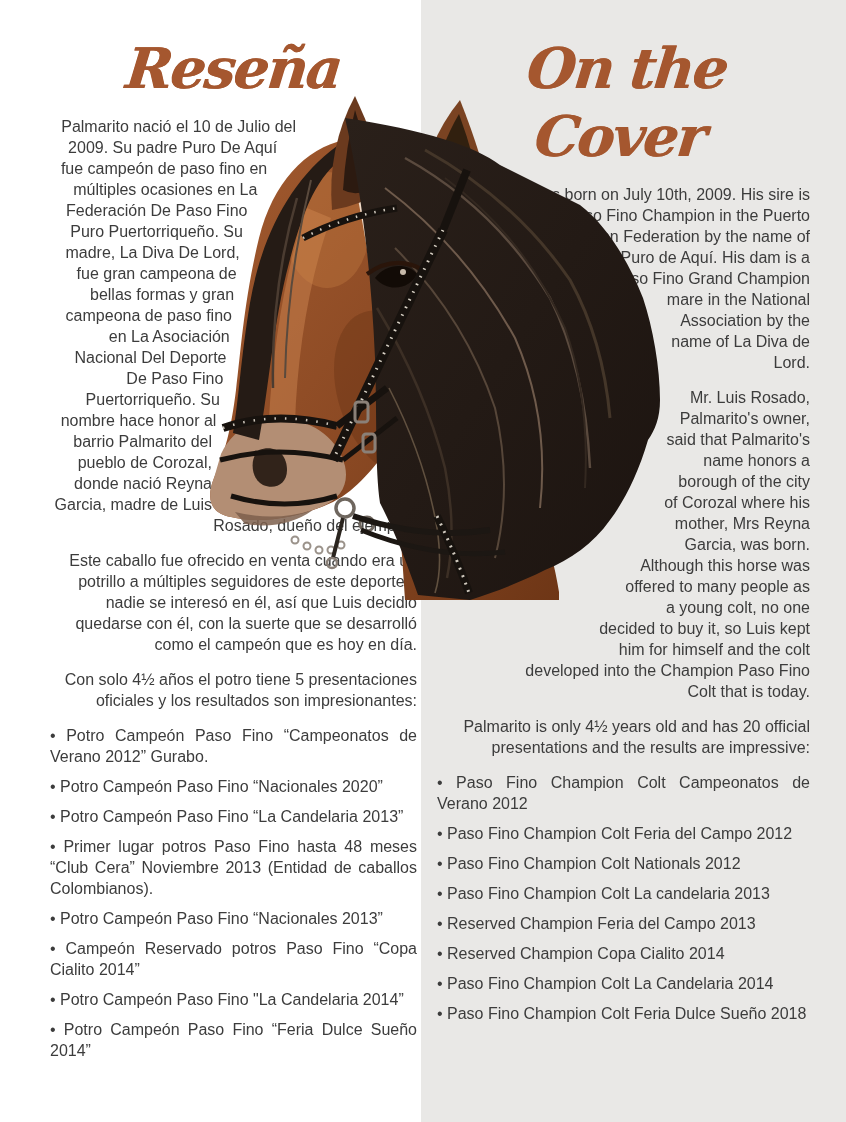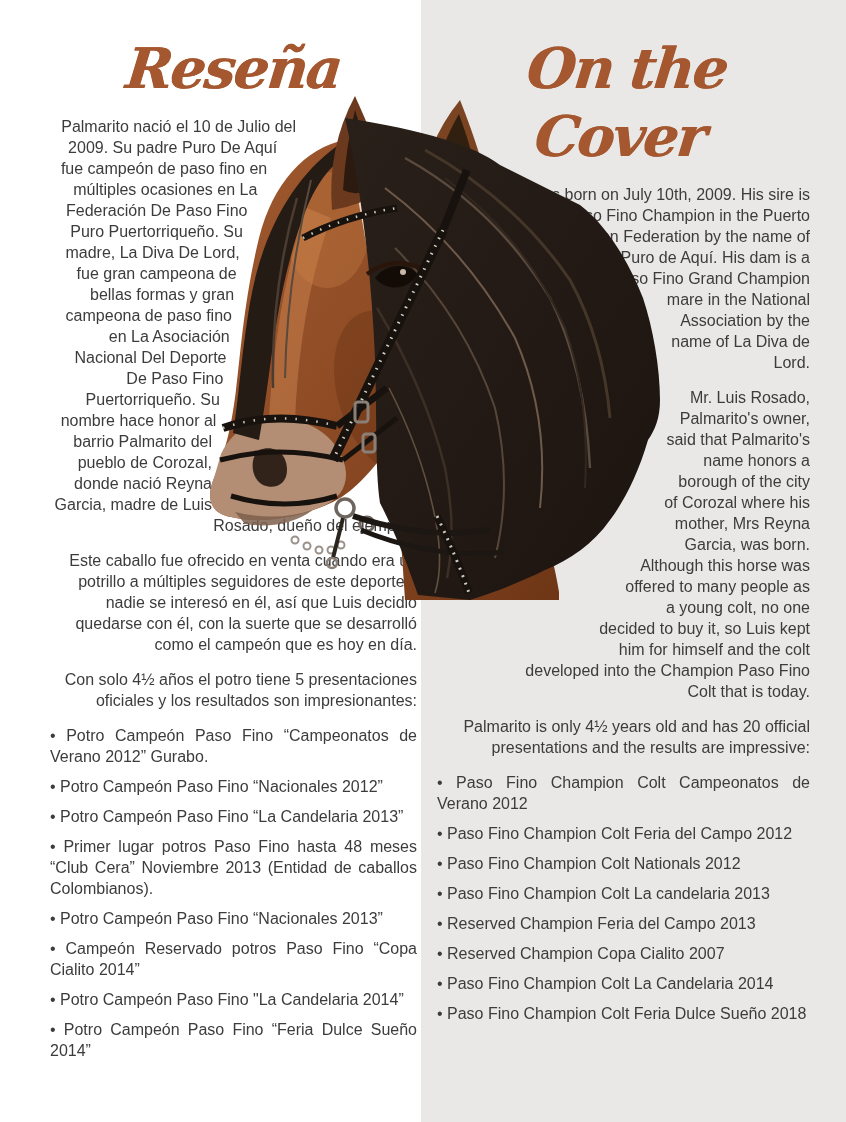--- a/index.html
+++ b/index.html
@@ -131,21 +131,21 @@
 
   <div class="col col-left">
     <h1 class="mag-title">Reseña</h1>
     <div class="body-text">
       <div class="float-horse-left"></div>
       <p class="es-p">Palmarito nació el 10 de Julio del 2009. Su padre Puro De Aquí fue campeón de paso fino en múltiples ocasiones en La Federación De Paso Fino Puro Puertorriqueño. Su madre, La Diva De Lord, fue gran campeona de bellas formas y gran campeona de paso fino en La Asociación Nacional Del Deporte De Paso Fino Puertorriqueño. Su nombre hace honor al barrio Palmarito del pueblo de Corozal, donde nació Reyna Garcia, madre de Luis Rosado, dueño del ejemplar.</p>
       <p class="es-p">Este caballo fue ofrecido en venta cuando era un potrillo a múltiples seguidores de este deporte y nadie se interesó en él, así que Luis decidió quedarse con él, con la suerte que se desarrolló como el campeón que es hoy en día.</p>
       <p class="es-p lead-space">Con solo 4½ años el potro tiene 5 presentaciones oficiales y los resultados son impresionantes:</p>
       <div class="bullets">
         <p class="bullet">Potro Campeón Paso Fino “Campeonatos de Verano 2012” Gurabo.</p>
-        <p class="bullet">Potro Campeón Paso Fino “Nacionales 2012”</p>
+        <p class="bullet">Potro Campeón Paso Fino “Nacionales 2020”</p>
         <p class="bullet">Potro Campeón Paso Fino “La Candelaria 2013”</p>
         <p class="bullet">Primer lugar potros Paso Fino hasta 48 meses “Club Cera” Noviembre 2013 (Entidad de caballos Colombianos).</p>
         <p class="bullet">Potro Campeón Paso Fino “Nacionales 2013”</p>
         <p class="bullet">Campeón Reservado potros Paso Fino “Copa Cialito 2014”</p>
         <p class="bullet">Potro Campeón Paso Fino "La Candelaria 2014”</p>
         <p class="bullet">Potro Campeón Paso Fino “Feria Dulce Sueño 2014”</p>
       </div>
 
     </div>
   </div>
@@ -156,21 +156,21 @@
       <div class="float-horse-right"></div>
       <p class="en-p">Palmarito was born on July 10th, 2009. His sire is a Paso Fino Champion in the Puerto Rican Federation by the name of Puro de Aquí. His dam is a Paso Fino Grand Champion mare in the National Association by the name of La Diva de Lord.</p>
       <p class="en-p">Mr. Luis Rosado, Palmarito's owner, said that Palmarito's name honors a borough of the city of Corozal where his mother, Mrs Reyna Garcia, was born. Although this horse was offered to many people as a young colt, no one decided to buy it, so Luis kept him for himself and the colt developed into the Champion Paso Fino Colt that is today.</p>
       <p class="en-p lead-space">Palmarito is only 4½ years old and has 20 official presentations and the results are impressive:</p>
       <div class="bullets">
         <p class="bullet">Paso Fino Champion Colt Campeonatos de Verano 2012</p>
         <p class="bullet">Paso Fino Champion Colt Feria del Campo 2012</p>
         <p class="bullet">Paso Fino Champion Colt Nationals 2012</p>
         <p class="bullet">Paso Fino Champion Colt La candelaria 2013</p>
         <p class="bullet">Reserved Champion Feria del Campo 2013</p>
-        <p class="bullet">Reserved Champion Copa Cialito 2007</p>
+        <p class="bullet">Reserved Champion Copa Cialito 2014</p>
         <p class="bullet">Paso Fino Champion Colt La Candelaria 2014</p>
         <p class="bullet">Paso Fino Champion Colt Feria Dulce Sueño 2018</p>
       </div>
 
     </div>
   </div>
 
 </div>
 
 </body></html>

